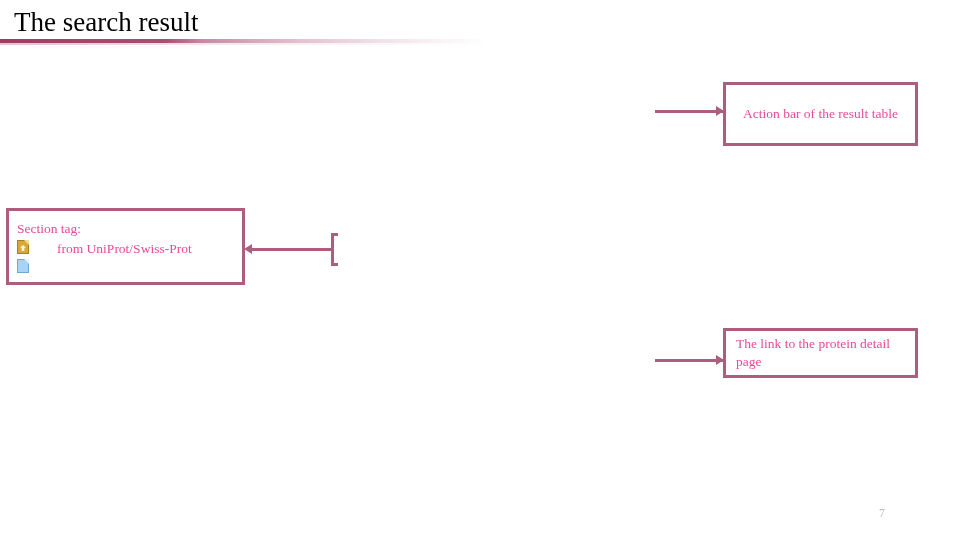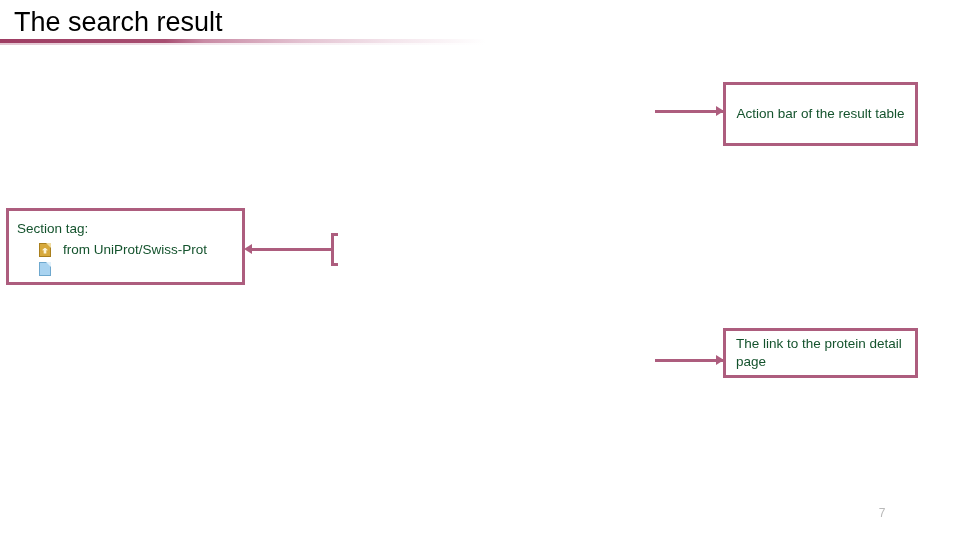--- a/index.html
+++ b/index.html
@@ -11,20 +11,21 @@
     height: 540px;
     background: #ffffff;
     font-family: "Liberation Sans", sans-serif;
     overflow: hidden;
   }
   .slide {
     position: relative;
     width: 960px;
     height: 540px;
     background: #ffffff;
+    font-family: Liberation Serif, serif;
   }
 
   
   .slide-title {
     position: absolute;
     left: 14px;
     top: 6px;
     font-size: 27px;
     line-height: 32px;
     color: #000000;
@@ -56,21 +57,21 @@
                 rgba(200,140,170,0.20) 45%,
                 rgba(255,255,255,0) 100%);
   }
 
   
   .callout {
     position: absolute;
     box-sizing: border-box;
     border: 3px solid #ad5d7e;
     background: #ffffff;
-    color: #14532d;
+    color: #ec4899;
     font-size: 13.5px;
     line-height: 18px;
     display: flex;
     align-items: center;
   }
   .callout .callout-text {
     width: 100%;
     padding: 0 8px;
   }
 
@@ -105,23 +106,23 @@
   }
   #callout-section-tag .callout-text {
     padding: 9px 8px 0 8px;
   }
   .section-heading {
     display: block;
     margin: 0 0 2px 0;
   }
   .tag-row {
     display: flex;
-    align-items: center;
-    margin-left: 22px;
+    align-items: flex-start;
     height: 19px;
+    gap: 16px;
   }
   .tag-row .tag-label {
     margin-left: 12px;
   }
 
   
   .doc-icon {
     position: relative;
     width: 12px;
     height: 14px;

